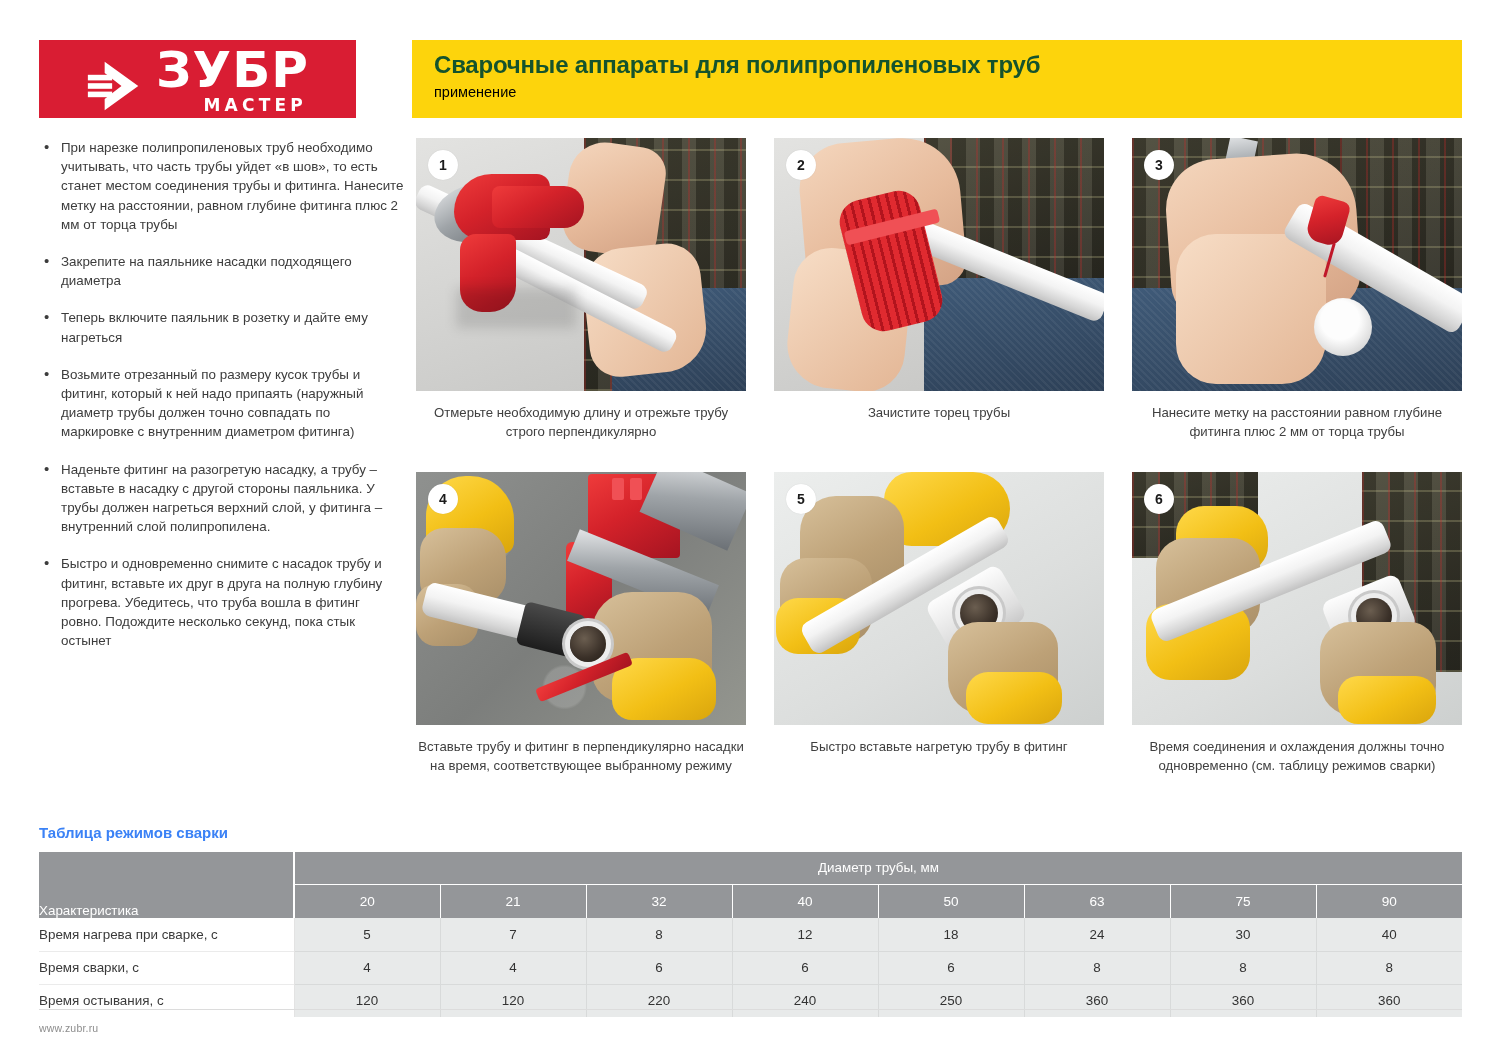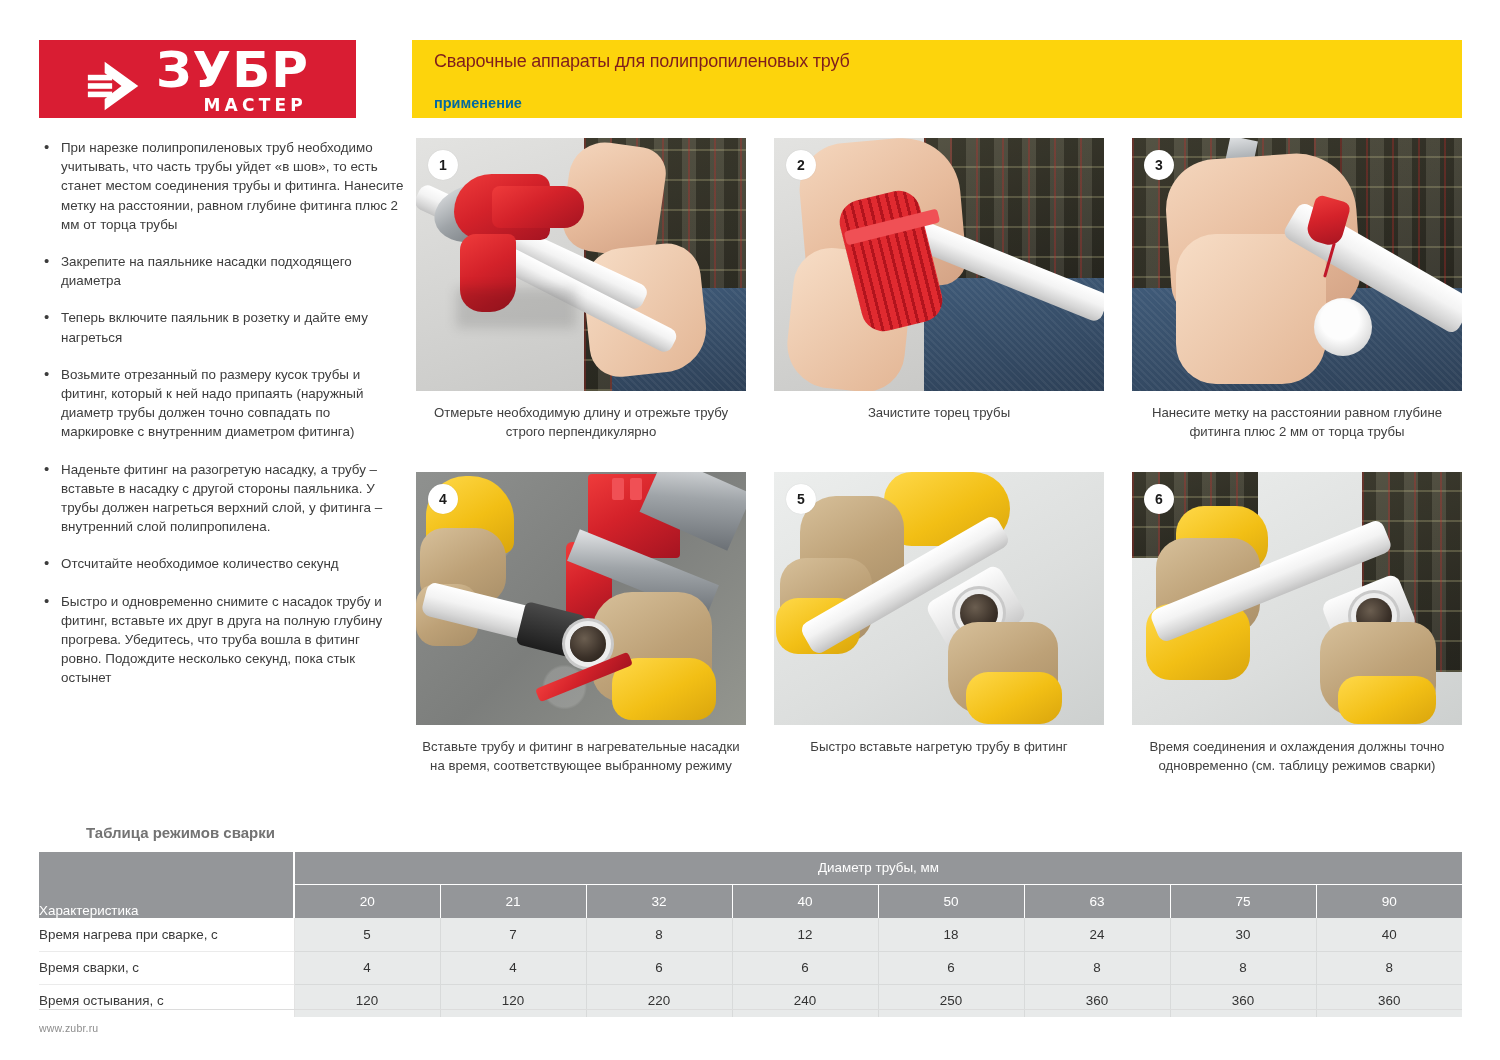--- a/index.html
+++ b/index.html
@@ -33,25 +33,25 @@
     color:#ffffff; font-weight:bold; font-size:17px; letter-spacing:4.2px;
     margin-top:2px; margin-right:2px;
     font-family:"DejaVu Sans", sans-serif;
   }
 
   .title-block {
     position:absolute; left:412px; top:40px; width:1050px; height:78px;
     background:#fdd40c; padding:12px 0 0 22px;
   }
   .title-main {
-    font-size:18px; font-weight:normal; color:#7f1d1d; letter-spacing:-0.2px;
+    font-size:24px; font-weight:bold; color:#14532d; letter-spacing:-0.2px;
     line-height:1.1;
   }
   .title-sub {
-    font-size:14.5px; color:#0369a1; margin-top:23px; font-weight:bold;
+    font-size:14.5px; color:#000000; margin-top:6px; font-weight:normal;
   }
 
   
   .bullets {
     position:absolute; left:39px; top:138px; width:365px;
   }
   .bullet {
     position:relative; padding-left:22px; margin-bottom:18px;
     font-size:13.4px; line-height:19.2px; color:#3c3c3c;
   }
@@ -141,21 +141,21 @@
     background:linear-gradient(150deg,#ffd94a 0%,#f2bf15 55%,#d9a50d 100%);
   }
   .redmark {
     position:absolute; background:#c0182a; border-radius:2px;
   }
   .shade { position:absolute; background:rgba(0,0,0,.12); filter:blur(6px); }
 
   
   .table-title {
     position:absolute; left:39px; top:824px;
-    font-size:15px; font-weight:bold; color:#737373;margin-left:47px;
+    font-size:15px; font-weight:bold; color:#3b82f6;
   }
   table.modes {
     position:absolute; left:39px; top:852px; width:1423px;
     border-collapse:collapse; table-layout:fixed;
   }
   table.modes th, table.modes td { padding:0; }
 
   .th-char {
     background:#949699; color:#ffffff; font-size:13.4px; font-weight:normal;
     text-align:left; padding:0 0 0 16px; vertical-align:bottom;
@@ -222,21 +222,20 @@
     <div class="title-sub">применение</div>
   </div>
 </div>
 
 <div class="bullets">
   <div class="bullet">При нарезке полипропиленовых труб необходимо учитывать, что часть трубы уйдет «в шов», то есть станет местом соединения трубы и фитинга. Нанесите метку на расстоянии, равном глубине фитинга плюс 2 мм от торца трубы</div>
   <div class="bullet">Закрепите на паяльнике насадки подходящего диаметра</div>
   <div class="bullet">Теперь включите паяльник в розетку и дайте ему нагреться</div>
   <div class="bullet">Возьмите отрезанный по размеру кусок трубы и фитинг, который к ней надо припаять (наружный диаметр трубы должен точно совпадать по маркировке с внутренним диаметром фитинга)</div>
   <div class="bullet">Наденьте фитинг на разогретую насадку, а трубу – вставьте в насадку с другой стороны паяльника. У трубы должен нагреться верхний слой, у фитинга – внутренний слой полипропилена.</div>
-  <div class="bullet">Отсчитайте необходимое количество секунд</div>
   <div class="bullet">Быстро и одновременно снимите с насадок трубу и фитинг, вставьте их друг в друга на полную глубину прогрева. Убедитесь, что труба вошла в фитинг ровно. Подождите несколько секунд, пока стык остынет</div>
 </div>
 
 <div class="grid">
 
   <div class="row">
 
     <div class="cell">
       <div class="photo">
         <div class="scene bg-grey"></div>
@@ -307,21 +306,21 @@
         <div class="steel" style="left:152px;top:84px;width:150px;height:34px;transform:rotate(22deg);"></div>
         <div class="pipe" style="left:6px;top:130px;width:176px;height:34px;transform:rotate(14deg);"></div>
         <div class="steel" style="left:104px;top:136px;width:62px;height:44px;border-radius:6px;transform:rotate(14deg);
              background:linear-gradient(180deg,#4a4a4a,#1d1d1d);"></div>
         <div class="glove-tan" style="left:176px;top:120px;width:120px;height:110px;border-radius:40px 34px 30px 30px;"></div>
         <div class="glove-yellow" style="left:196px;top:186px;width:104px;height:62px;border-radius:26px 26px 20px 20px;"></div>
         <div class="fitting-hole" style="left:154px;top:154px;width:36px;height:36px;"></div>
         <div class="red-tool" style="left:118px;top:198px;width:100px;height:14px;border-radius:4px;transform:rotate(-22deg);"></div>
         <div class="badge">4</div>
       </div>
-      <div class="caption">Вставьте трубу и фитинг в нагревательные насадки на время, соответствующее выбранному режиму</div>
+      <div class="caption">Вставьте трубу и фитинг в перпендикулярно насадки на время, соответствующее выбранному режиму</div>
     </div>
 
     <div class="cell">
       <div class="photo">
         <div class="scene bg-studio"></div>
         <div class="glove-yellow" style="left:110px;top:0px;width:126px;height:74px;border-radius:30px 40px 40px 30px;"></div>
         <div class="glove-tan" style="left:26px;top:24px;width:104px;height:106px;border-radius:36px 32px 28px 30px;"></div>
         <div class="glove-tan" style="left:6px;top:86px;width:92px;height:84px;border-radius:26px;"></div>
         <div class="glove-yellow" style="left:2px;top:126px;width:84px;height:56px;border-radius:22px;"></div>
         <div class="pipe" style="left:18px;top:96px;width:226px;height:34px;transform:rotate(-30deg);"></div>

